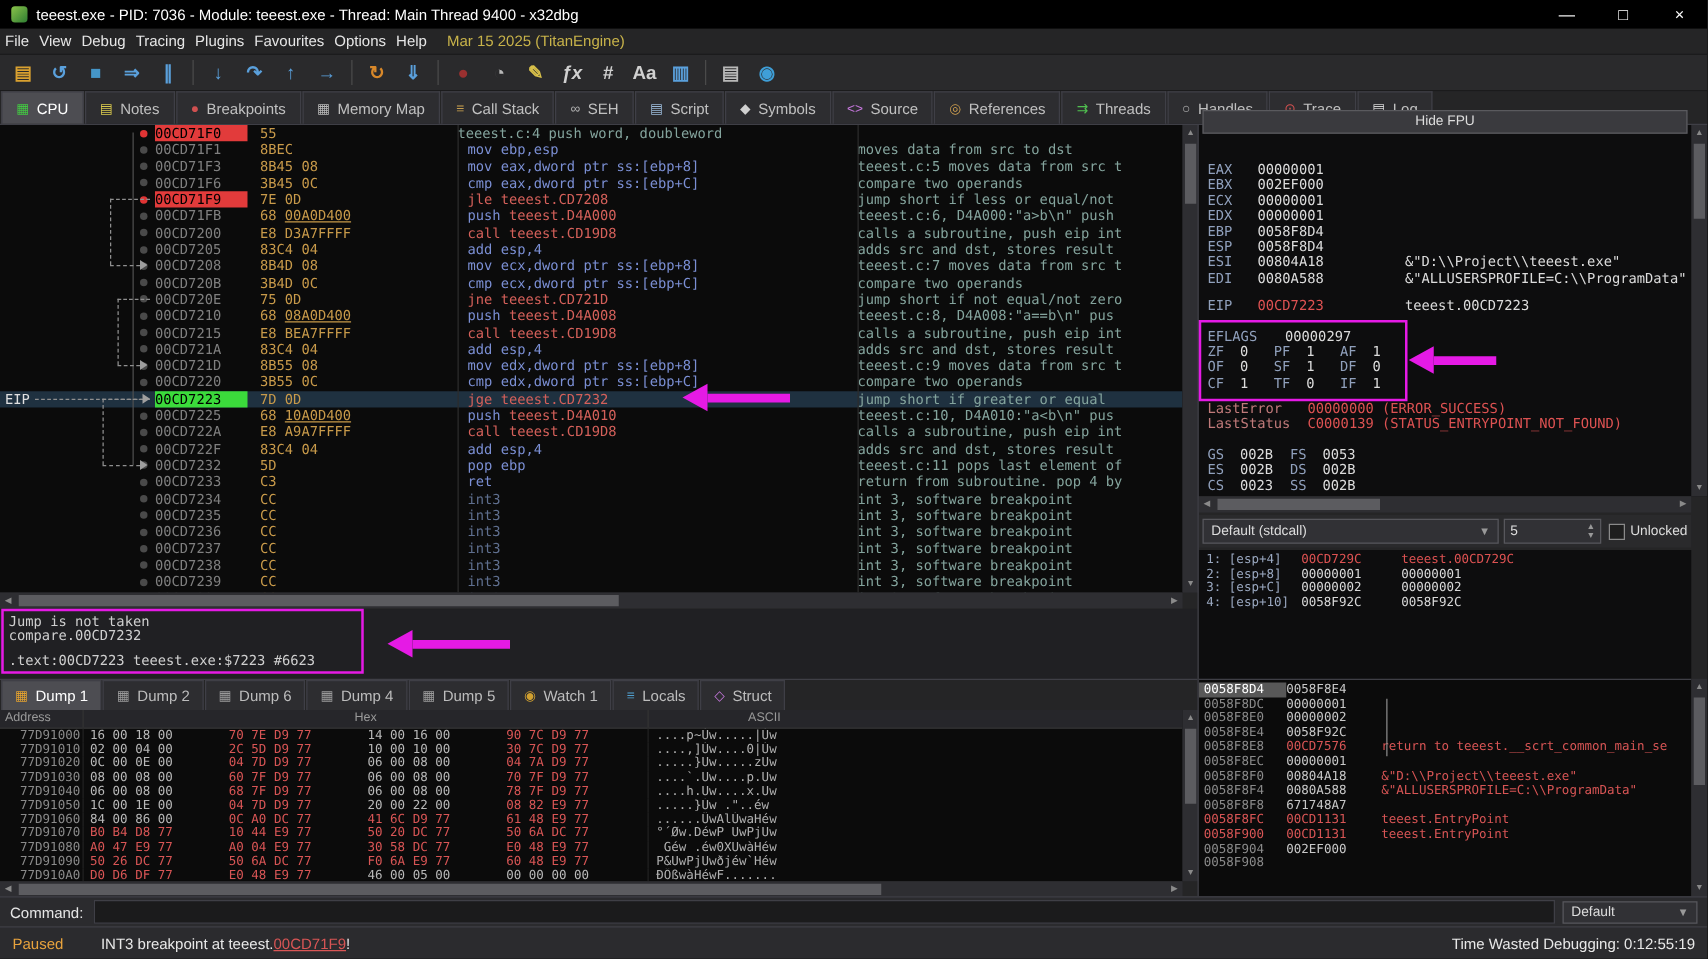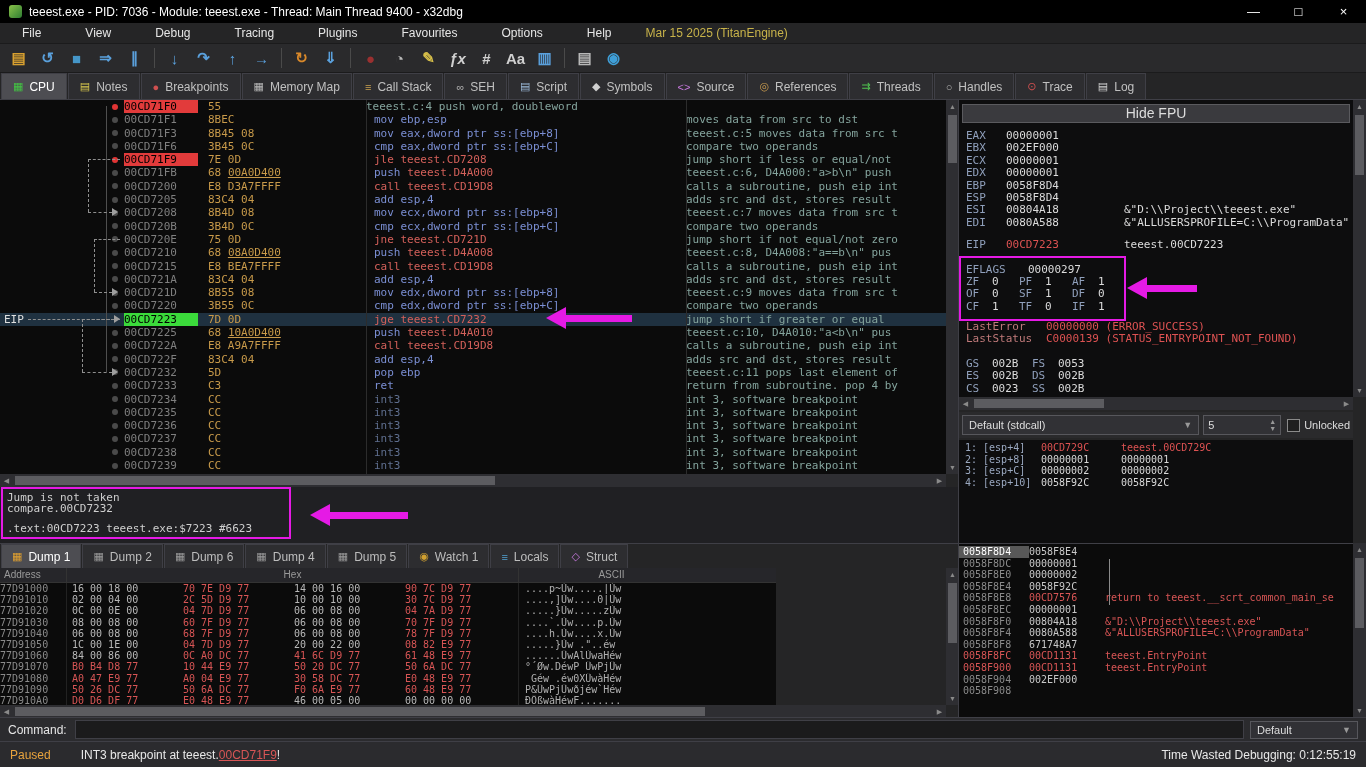--- a/index.html
+++ b/index.html
@@ -8,21 +8,21 @@
 
   
   .titlebar{position:absolute;left:0;top:0;width:1366px;height:23px;background:#000;display:flex;align-items:center}
   .app-icon{width:13px;height:13px;margin:0 7px 0 9px;border-radius:3px;background:linear-gradient(135deg,#8bc34a,#2e7d32)}
   .title-text{font-size:12px;color:#fff;white-space:nowrap}
   .win-controls{margin-left:auto;display:flex;height:100%}
   .win-btn{width:45px;text-align:center;line-height:23px;font-size:13px;color:#fff}
 
   
   .menubar{position:absolute;top:23px;left:0;width:1366px;height:20px;background:#252526;display:flex;align-items:center;color:#e6e6e6}
-  .menu-item{padding:0 22px;line-height:20px}
+  .menu-item{padding:0 4px;line-height:20px}
   .build-info{color:#c8b34a;margin-left:12px}
 
   
   .toolbar{position:absolute;top:43px;left:0;width:1366px;height:30px;background:#2a2a2c;display:flex;align-items:center;
            border-top:1px solid #1b1b1c;border-bottom:1px solid #1b1b1c;padding-left:4px;box-sizing:border-box}
   .tb-btn{width:29px;height:26px;display:flex;align-items:center;justify-content:center;font-size:15px;font-weight:bold}
   .tb-sep{width:1px;height:20px;background:#4a4a4a;margin:0 5px}
 
   
   .maintabs{position:absolute;top:73px;left:0;width:1366px;height:27px;background:#252526;display:flex;align-items:flex-end;border-bottom:1px solid #3f3f46;box-sizing:border-box}
@@ -56,22 +56,22 @@
   .eip-label{position:absolute;left:4px;color:#e0e0e0;font-size:11px;font-family:"DejaVu Sans Mono",monospace}
 
   
   .infopane{position:absolute;left:0;top:487px;width:958px;height:56px;background:#202023;color:#cfcfcf;
             font-family:"DejaVu Sans Mono",monospace;font-size:11px;padding:5px 0 0 7px;box-sizing:border-box}
   .ip{height:11px;line-height:11px;white-space:pre}
   .ip3{margin-top:9px}
 
   
   .regpanel{position:absolute;left:959px;top:100px;width:407px;height:297px;background:#0d0d0e}
-  .hidefpu{position:absolute;left:962px;top:104px;width:388px;height:19px;background:#3a3a3e;border:1px solid #5a5a5e;
-           color:#ddd;font-size:14px;text-align:center;line-height:17px;box-sizing:border-box}
+  .hidefpu{position:absolute;left:962px;top:88px;width:388px;height:19px;background:#3a3a3e;border:1px solid #5a5a5e;
+           color:#ddd;font-size:11px;text-align:center;line-height:17px;box-sizing:border-box}
   #reg-lines{position:absolute;left:966px;top:130px;width:386px;font-family:"DejaVu Sans Mono",monospace;font-size:11px}
   .rrow{height:12.4px;line-height:12.4px;white-space:pre}
   .rname{color:#90a0bc;display:inline-block;width:40px}
   .rname.wide{width:62px}
   .rval{color:#dcdcdc;display:inline-block;min-width:118px}
   .red{color:#dd5252}
   .rann{color:#dcdcdc}
   .fcell{display:inline-block;width:53px}
   .fn{color:#90a0bc;display:inline-block;width:26px}
   .fv{color:#dcdcdc}
@@ -95,27 +95,27 @@
   .aval{color:#d8d8d8;display:inline-block;width:80px}
   .aann{color:#d8d8d8}
   .aval.red,.aann.red{color:#dd5252}
 
   
   .btabs{position:absolute;left:0;top:543px;width:958px;height:25px;background:#252526;border-top:1px solid #3f3f46;display:flex;align-items:flex-end;box-sizing:border-box}
   .btab{height:23px;display:flex;align-items:center;padding:0 10px;color:#bdbdbd;background:#2d2d30;border:1px solid #3f3f46;border-bottom:none;margin-left:1px;font-size:12px;white-space:nowrap}
   .btab.active{background:#4d4d52;color:#fff}
 
   
-  .dump{position:absolute;left:0;top:568px;width:776px;height:137px;background:#0b0b0b;overflow:hidden}
+  .dump{position:absolute;left:0;top:568px;width:946px;height:137px;background:#0b0b0b;overflow:hidden}
   .dumphead{height:14px;background:#26262a;color:#9a9a9a;font-size:10px;display:flex;border-bottom:1px solid #333;line-height:14px}
   .dh-addr{width:66px;padding-left:4px;box-sizing:border-box}
   .dh-hex{width:452px;text-align:center;border-left:1px solid #333;box-sizing:border-box}
   .dh-ascii{width:186px;text-align:center;border-left:1px solid #333;box-sizing:border-box}
   .dmrow{height:11.2px;line-height:11.2px;display:flex;font-family:"DejaVu Sans Mono",monospace;font-size:10px;white-space:pre}
-  .dm-addr{width:66px;color:#8a8a8a;padding-left:0;box-sizing:border-box;flex:none}
+  .dm-addr{width:66px;color:#8a8a8a;padding-left:16px;box-sizing:border-box;flex:none}
   .dm-hex{width:452px;display:flex;flex:none;border-left:1px solid #222;box-sizing:border-box;padding-left:5px}
   .dm-g{width:111px;color:#b8b8b8}
   .dm-g.red{color:#d85555}
   .dm-ascii{width:186px;color:#b0b0b0;border-left:1px solid #222;box-sizing:border-box;padding-left:6px;overflow:hidden}
 
   
   .stack{position:absolute;left:959px;top:543px;width:394px;height:174px;background:#0b0b0b;border-top:1px solid #3f3f46;overflow:hidden;padding-top:2px;box-sizing:border-box}
   .strow{height:11.6px;line-height:11.6px;display:flex;font-family:"DejaVu Sans Mono",monospace;font-size:10px;white-space:pre}
   .st-addr{width:70px;color:#8a8a8a;padding-left:4px;box-sizing:border-box;flex:none}
   .st-addr.hl{background:#585858;color:#fff}

